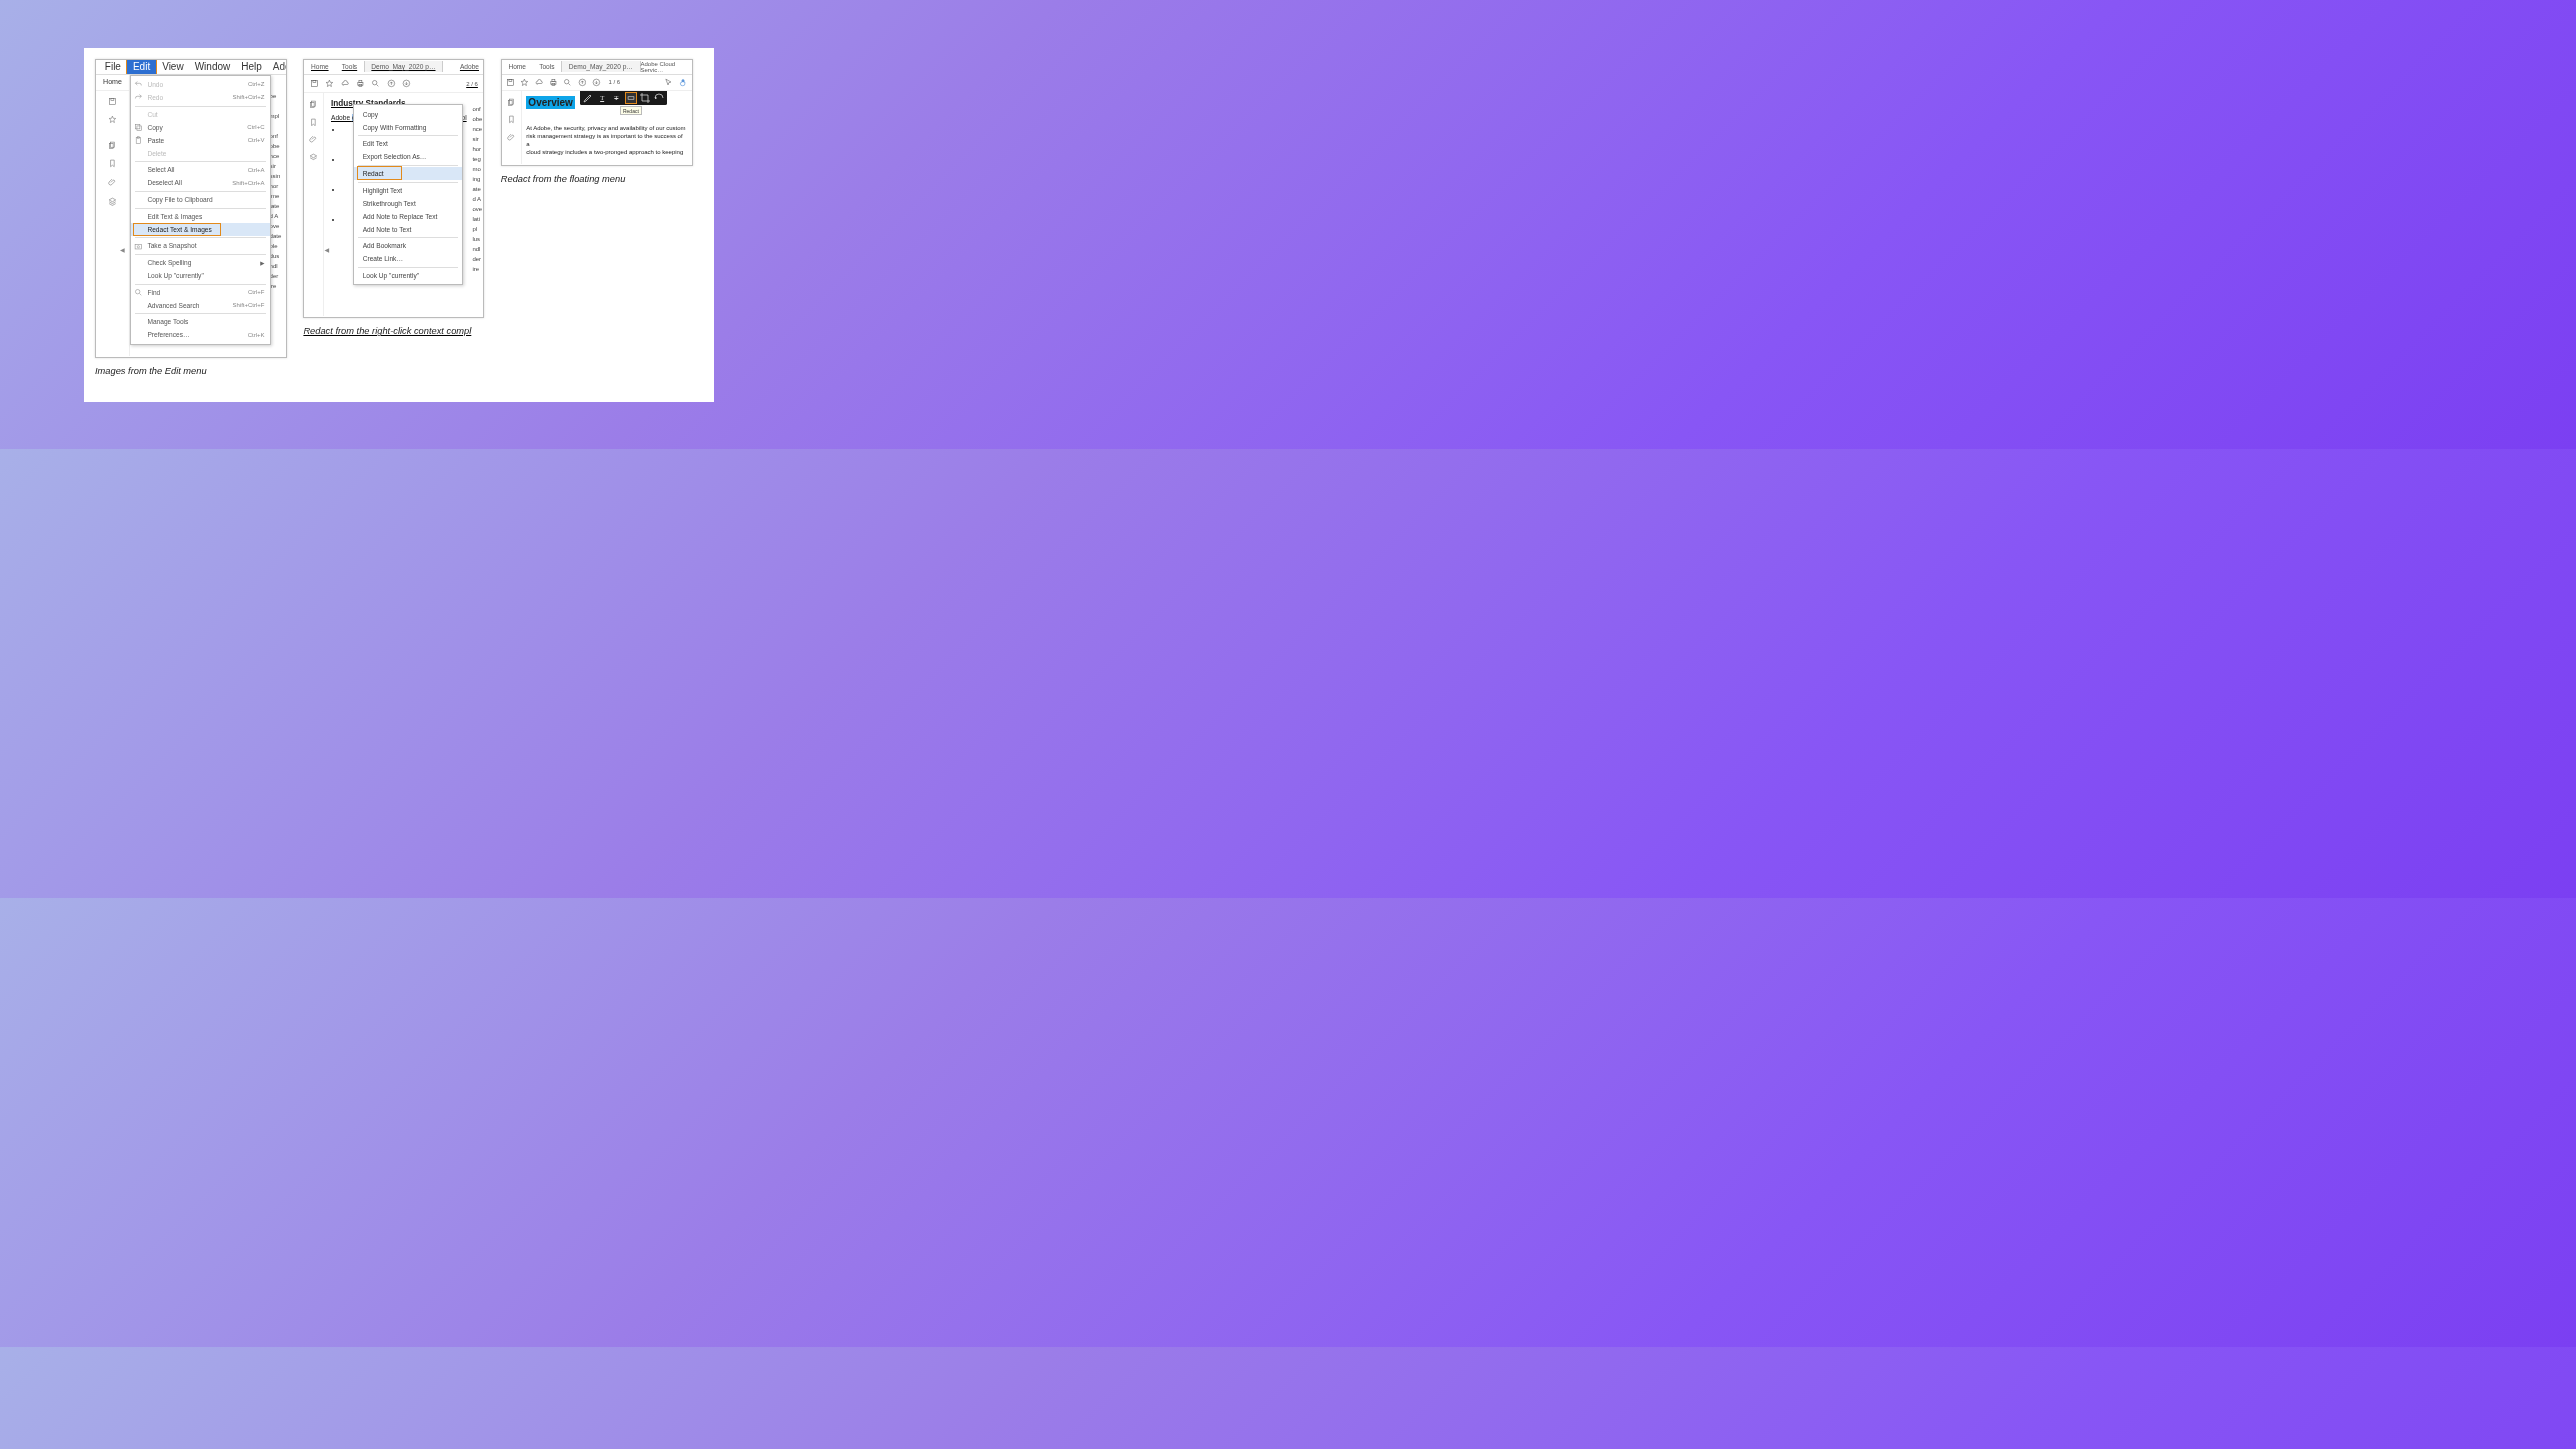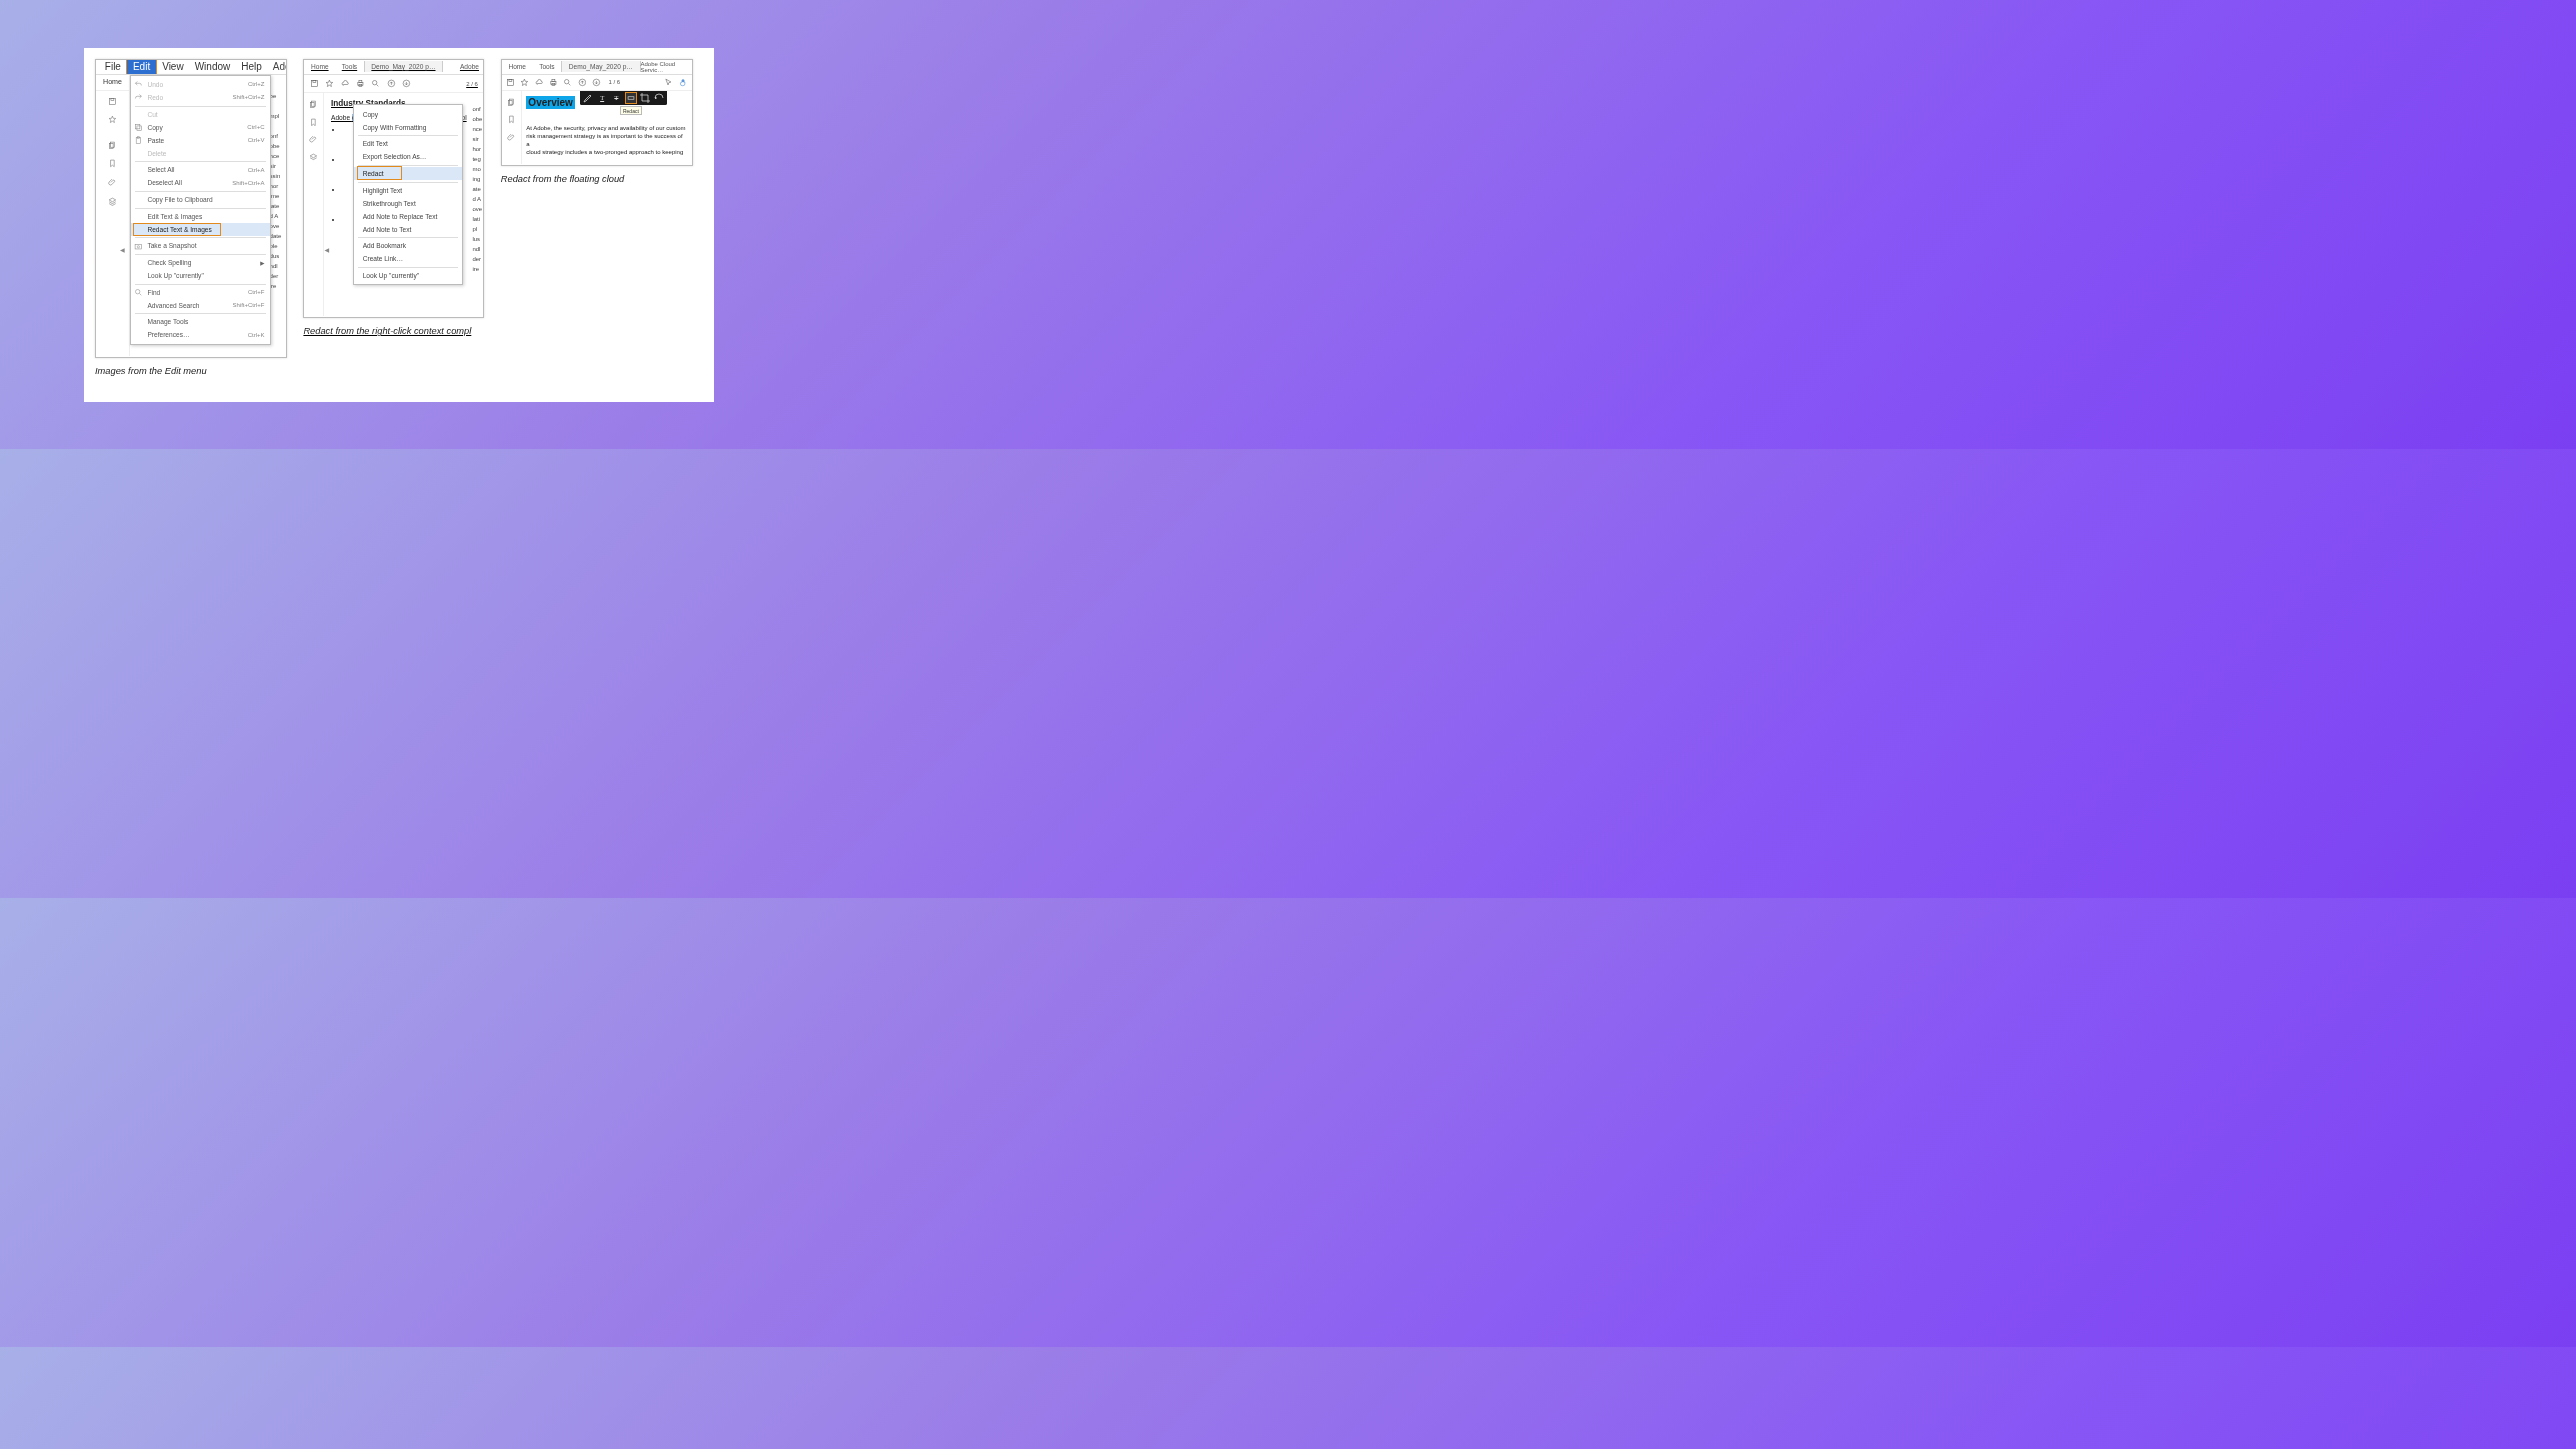--- a/index.html
+++ b/index.html
@@ -676,17 +676,17 @@
                 </svg>
               </span>
           </div>
           <div class="redact-tip">Redact</div>
           <div class="w3-text" style="white-space:pre-line;">At Adobe, the security, privacy and availability of our custom
 risk management strategy is as important to the success of a
 cloud strategy includes a two-pronged approach to keeping</div>
         </div>
       </div>
     </div>
-    <div class="caption">Redact from the floating cloud</div>
+    <div class="caption">Redact from the floating menu</div>
   </div>
 
 </div>
 
 
 </body></html>

